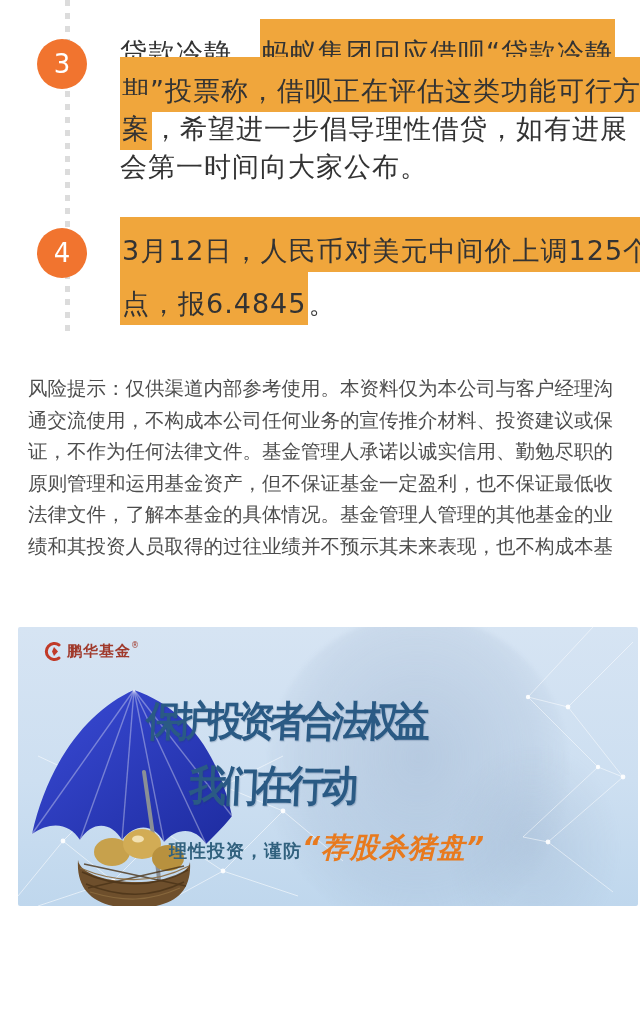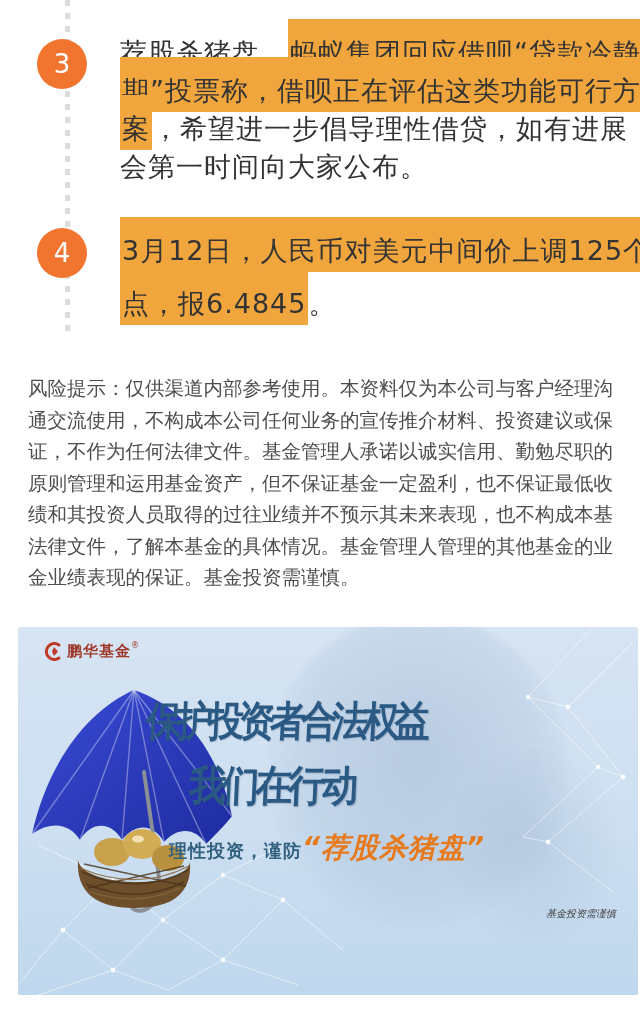--- a/index.html
+++ b/index.html
@@ -28,21 +28,21 @@
   .ni-1 .item-text{top:224px}
   .ni-1 .line{line-height:53px;font-size:27px;letter-spacing:1px;}
   .seg-hl{background:var(--highlight);padding:18px 2px 6px 2px;}
   
   .disclaimer{
     position:absolute;left:28px;top:373px;color:var(--disclaimer-text);
   }
   .disclaimer .dline{font-size:19.5px;line-height:31.5px;white-space:nowrap;letter-spacing:0;}
   
   .banner{
-    position:absolute;left:18px;top:627px;width:620px;height:368px;
+    position:absolute;left:18px;top:627px;width:620px;height:279px;
     background:linear-gradient(180deg,var(--banner-top) 0%,#cddff1 55%,var(--banner-bottom) 100%);
     border-radius:2px;overflow:hidden;
   }
   .map-blob{
     position:absolute;left:250px;top:-10px;width:300px;height:310px;
     background:radial-gradient(ellipse at 50% 45%,rgba(145,168,198,.38) 0%,rgba(145,168,198,.18) 55%,transparent 75%);
     border-radius:48%;filter:blur(2px);
   }
   .map-blob2{
     position:absolute;left:430px;top:120px;width:170px;height:200px;
@@ -84,43 +84,42 @@
 <body>
 
 <div class="page">
 
   <div class="dotted-line"></div>
 
   <div id="items">
       <div class="news-item ni-0">
         <div class="badge">3</div>
         <div class="item-text">
-          <div class="line"><span class="seg">荐股杀猪盘，</span><span class="seg-hl">蚂蚁集团回应借呗“贷款冷静</span></div>
+          <div class="line"><span class="seg">贷款冷静，</span><span class="seg-hl">蚂蚁集团回应借呗“贷款冷静</span></div>
           <div class="line"><span class="seg-hl">期”投票称，借呗正在评估这类功能可行方</span></div>
           <div class="line"><span class="seg-hl">案</span><span class="seg">，希望进一步倡导理性借贷，如有进展，</span></div>
           <div class="line"><span class="seg">会第一时间向大家公布。</span></div>
         </div>
       </div>
       <div class="news-item ni-1">
         <div class="badge">4</div>
         <div class="item-text">
           <div class="line"><span class="seg-hl">3月12日，人民币对美元中间价上调125个基</span></div>
           <div class="line"><span class="seg-hl">点，报6.4845</span><span class="seg">。</span></div>
         </div>
       </div>
     </div>
 
   <div class="disclaimer" id="disclaimer">
       <div class="dline">风险提示：仅供渠道内部参考使用。本资料仅为本公司与客户经理沟</div>
       <div class="dline">通交流使用，不构成本公司任何业务的宣传推介材料、投资建议或保</div>
       <div class="dline">证，不作为任何法律文件。基金管理人承诺以诚实信用、勤勉尽职的</div>
       <div class="dline">原则管理和运用基金资产，但不保证基金一定盈利，也不保证最低收</div>
+      <div class="dline">法律文件，了解本基金的具体情况。基金管理人管理的其他基金的业</div>
       <div class="dline">绩和其投资人员取得的过往业绩并不预示其未来表现，也不构成本基</div>
-      <div class="dline">法律文件，了解本基金的具体情况。基金管理人管理的其他基金的业</div>
-      <div class="dline">金业绩表现的保证。基金投资需谨慎。</div>
     </div>
 
   <div class="banner">
 
     <div class="map-blob"></div>
     <div class="map-blob2"></div>
 
     <svg class="mesh mesh-left" width="330" height="160" viewBox="0 0 330 160">
       <g stroke="rgba(255,255,255,0.55)" stroke-width="1" fill="none">
         <polyline points="0,150 45,95 95,135 145,85 205,125 265,65 325,115"></polyline>

